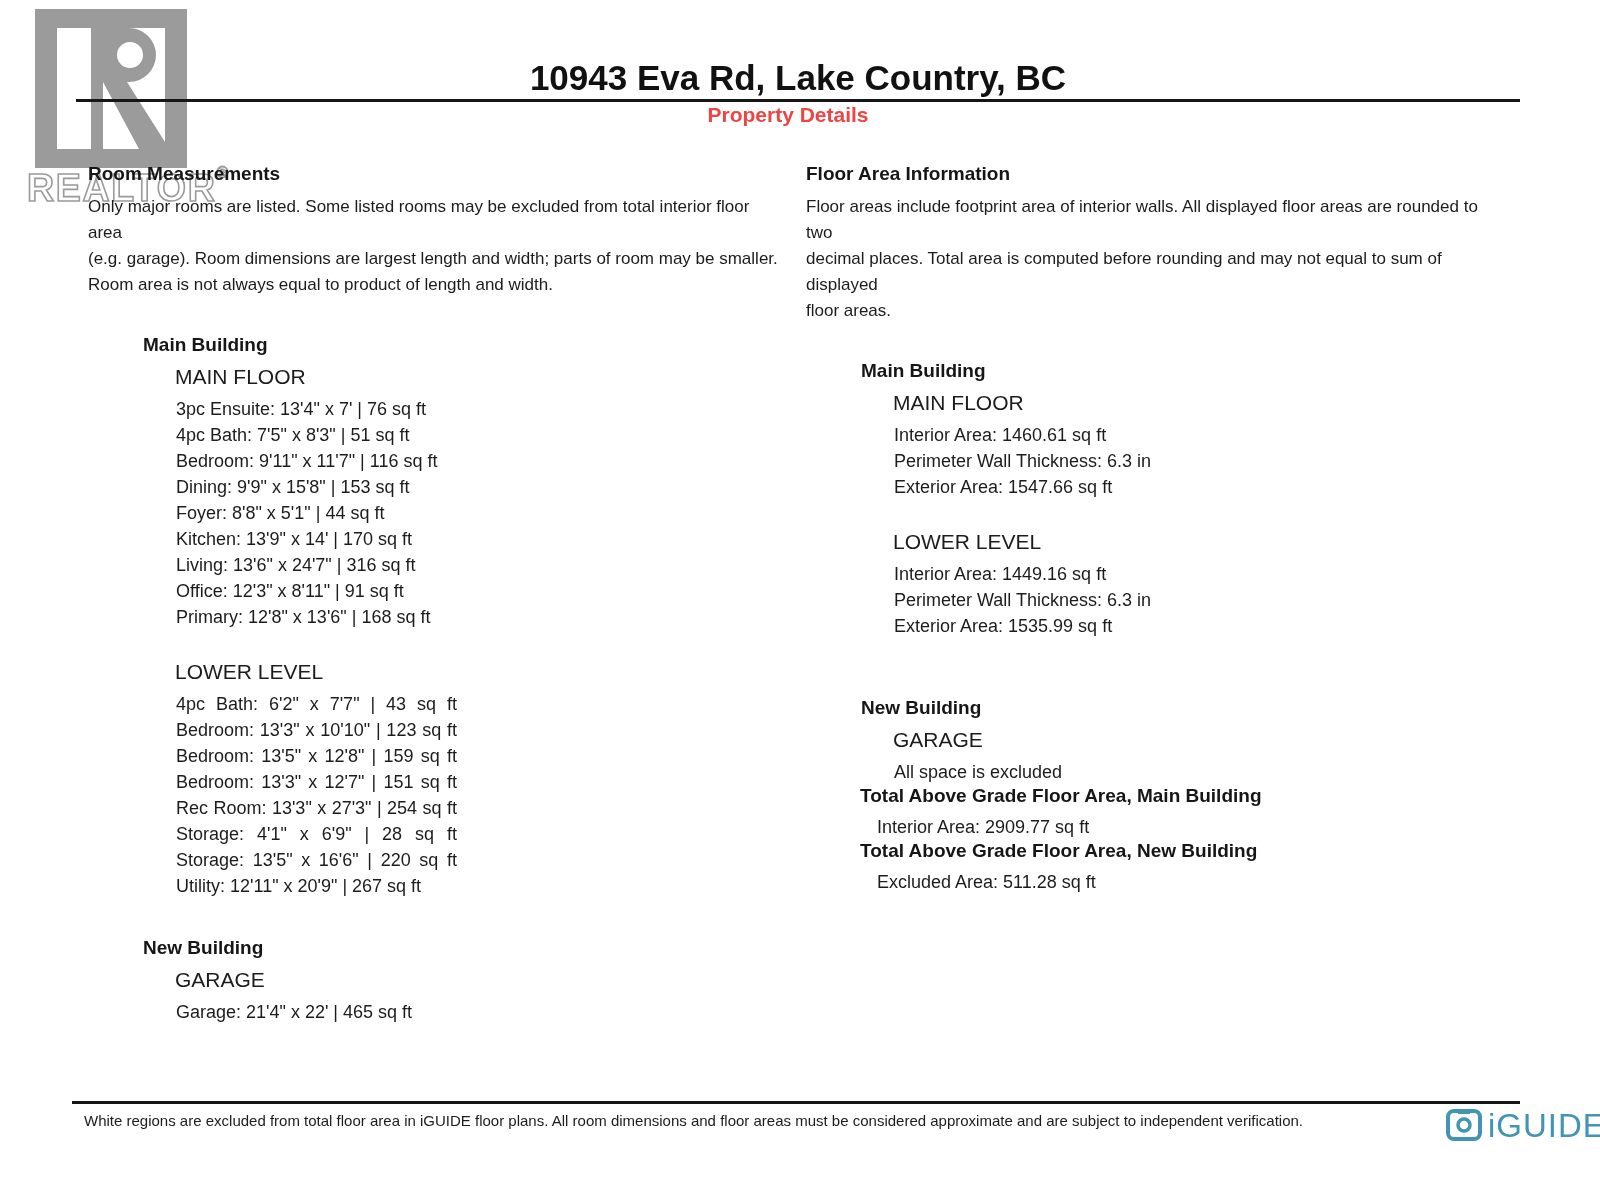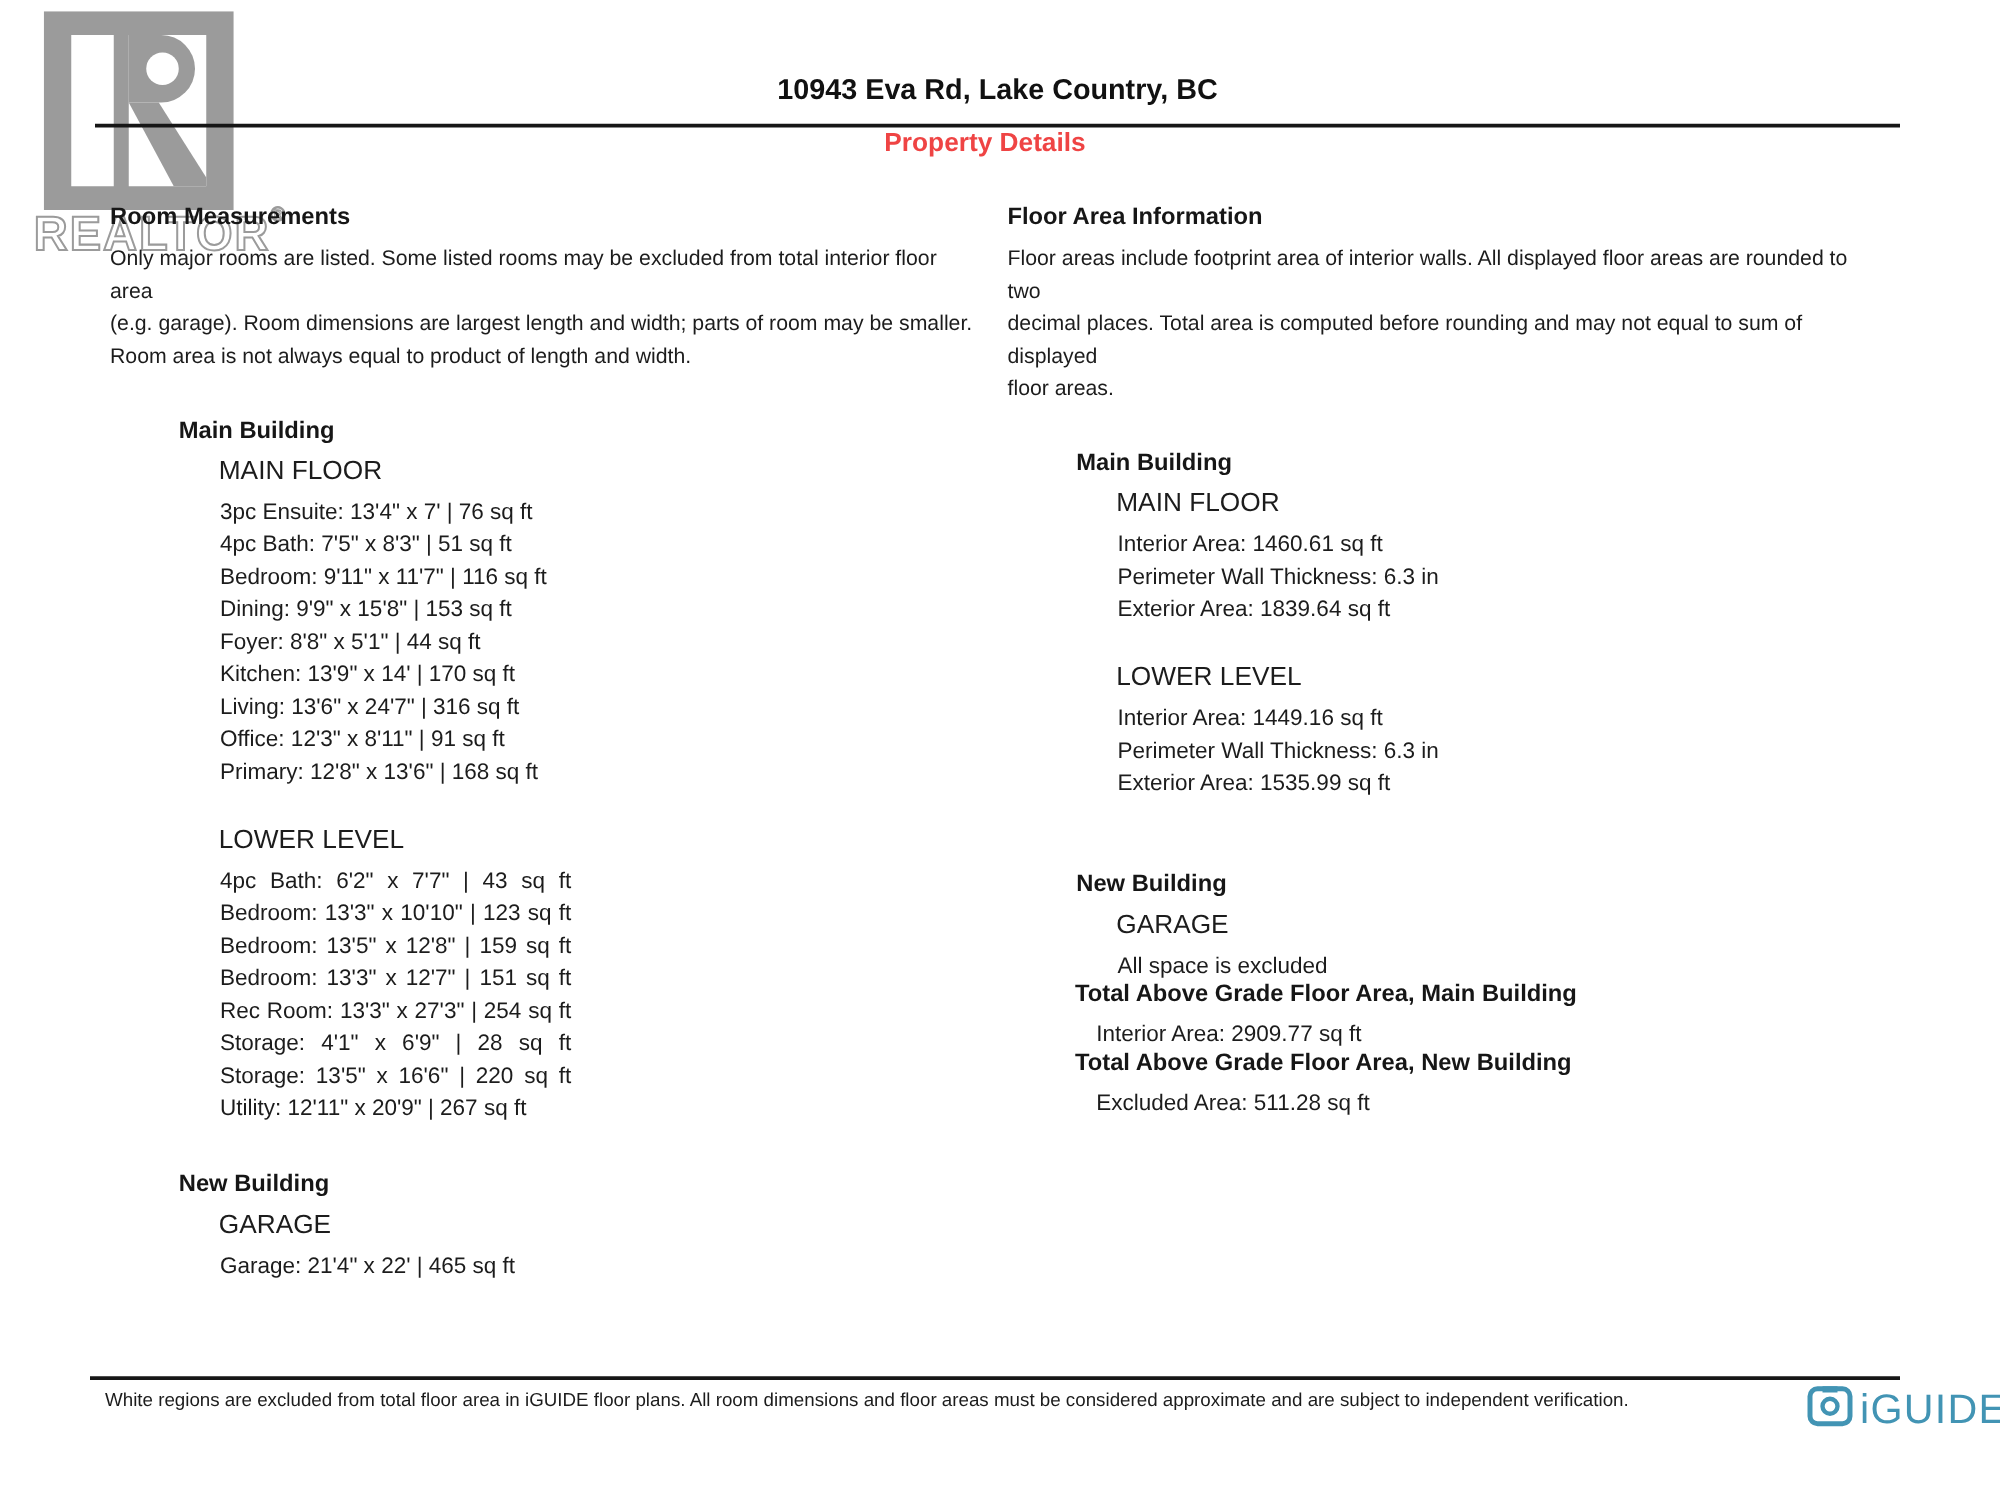--- a/index.html
+++ b/index.html
@@ -24,21 +24,21 @@
   .realtor-word .reg {
     font-size:20px; -webkit-text-stroke:1.2px #9b9b9b;
     vertical-align:28px; letter-spacing:0;
   }
 
   
   .content { position:absolute; inset:0; z-index:1; }
 
   .page-title {
     position:absolute; left:76px; top:58px; width:1444px;
-    text-align:center; font-size:23px; font-weight:bold; color:#111;
+    text-align:center; font-size:35px; font-weight:bold; color:#111;
   }
   .title-rule {
     position:absolute; left:76px; top:99px; width:1444px; height:3px;
     background:#161616;
   }
   .page-subtitle {
     position:absolute; left:76px; top:103px; width:1424px;
     text-align:center; font-size:21px; font-weight:bold; color:#ef4444;
   }
 
@@ -170,21 +170,21 @@
 floor areas.</div>
 
       <div class="building mt-36">
         <div class="b-head">Main Building</div>
 
         <div class="floor">
           <div class="f-head">MAIN FLOOR</div>
           <div class="lines">
             <div>Interior Area: 1460.61 sq ft</div>
             <div>Perimeter Wall Thickness: 6.3 in</div>
-            <div>Exterior Area: 1839.64 sq ft</div>
+            <div>Exterior Area: 1547.66 sq ft</div>
           </div>
         </div>
 
         <div class="floor floor-gap">
           <div class="f-head">LOWER LEVEL</div>
           <div class="lines">
             <div>Interior Area: 1449.16 sq ft</div>
             <div>Perimeter Wall Thickness: 6.3 in</div>
             <div>Exterior Area: 1535.99 sq ft</div>
           </div>

